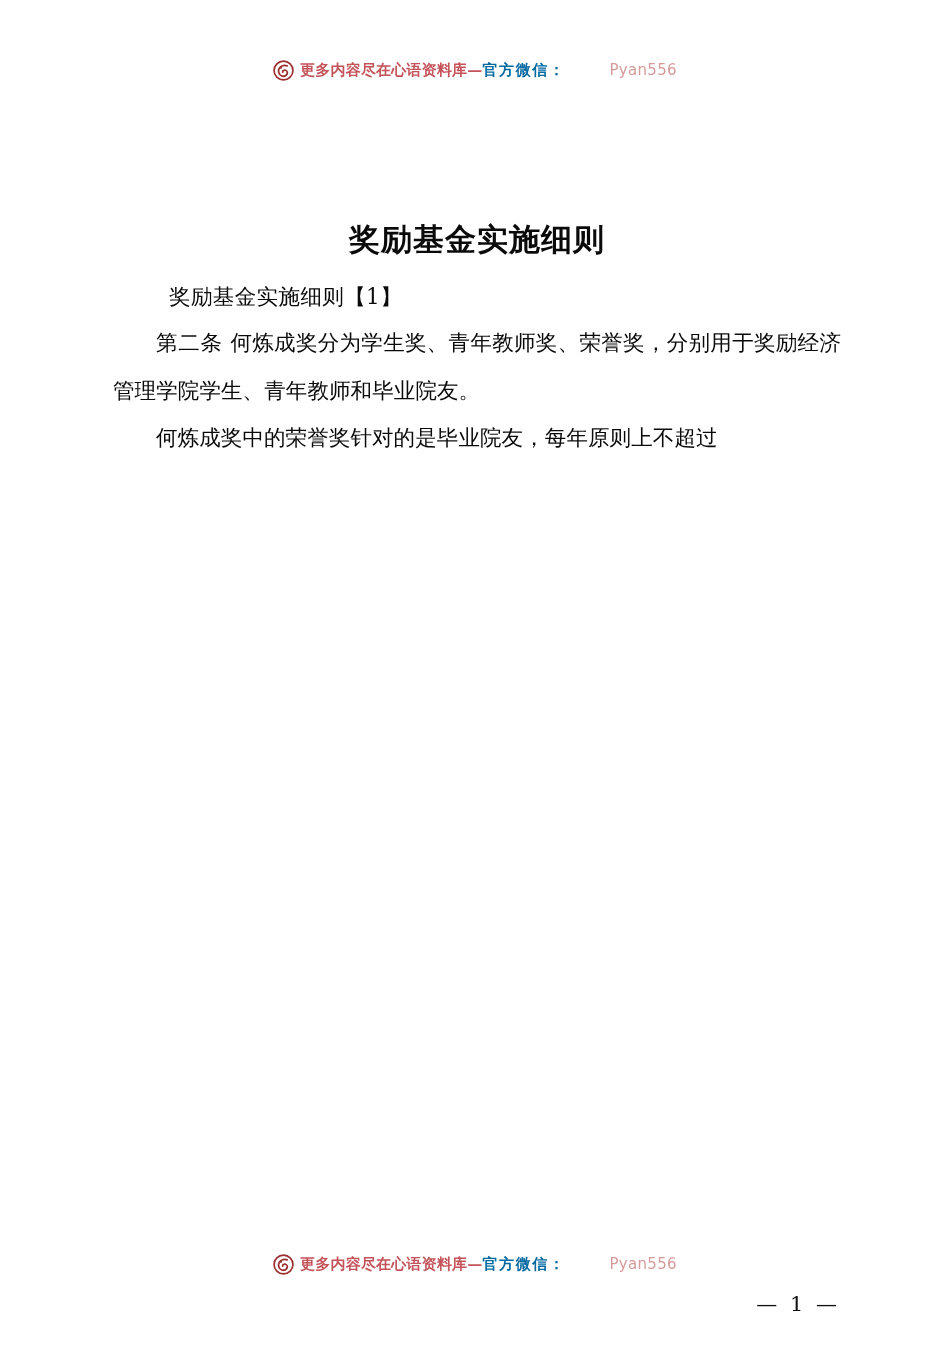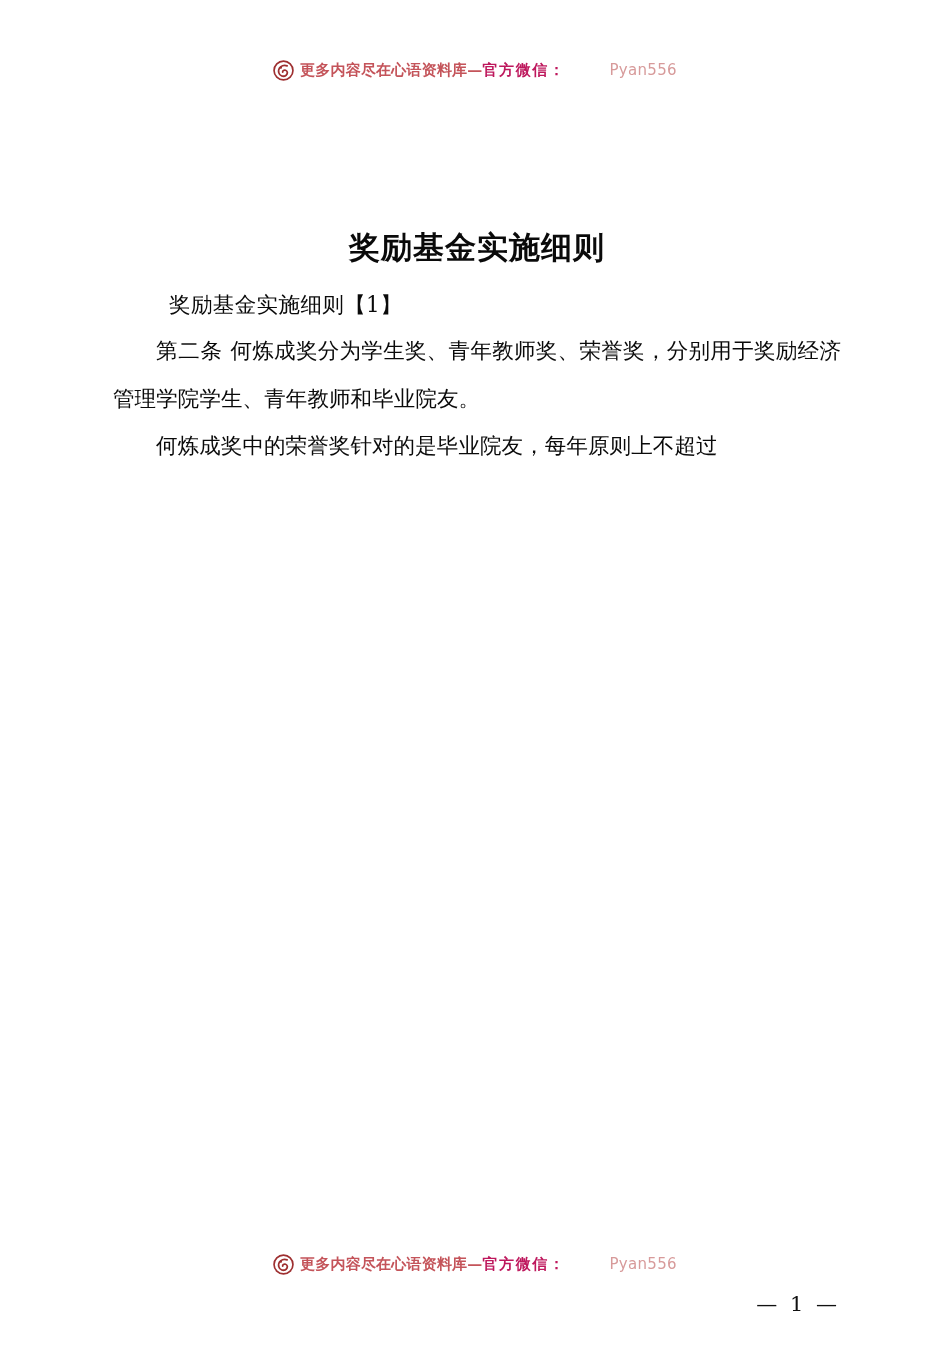--- a/index.html
+++ b/index.html
@@ -50,28 +50,28 @@
 
   .wm-text {
     font-family: "DejaVu Serif", "Liberation Serif", serif;
     font-size: 15px;
     font-weight: 700;
     letter-spacing: 0.2px;
     white-space: nowrap;
     line-height: 1;
   }
   .wm-main   { color: #c4545a; }
-  .wm-sub    { color: #be185d; letter-spacing: 1.6px; }
+  .wm-sub    { color: #0369a1; letter-spacing: 1.6px; }
   .wm-handle { color: #d79a9a; font-family: "DejaVu Sans", "Liberation Sans", sans-serif; font-weight: 400; font-size: 15px; letter-spacing: 0.3px; margin-left: 44px; }
 
   
   .doc {
     position: absolute;
     left: 113px;
-    top: 228px;
+    top: 220px;
     width: 728px;
   }
 
   .doc-title {
     font-family: "DejaVu Sans", "Liberation Sans", sans-serif;
     font-weight: 700;
     font-size: 31px;
     line-height: 1.25;
     text-align: center;
     letter-spacing: 1px;

